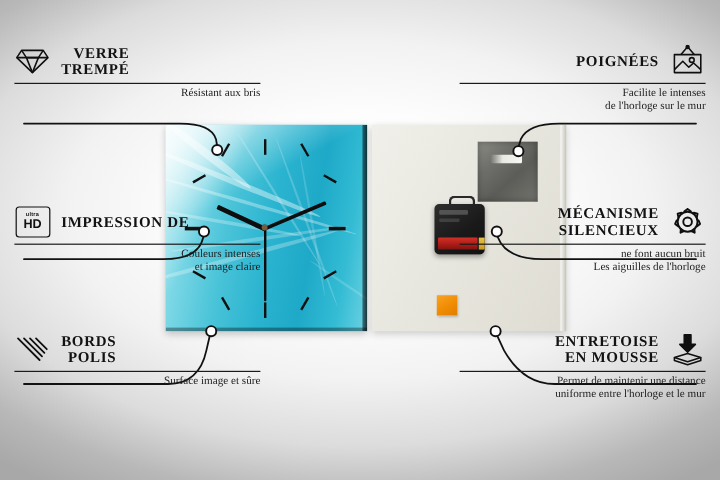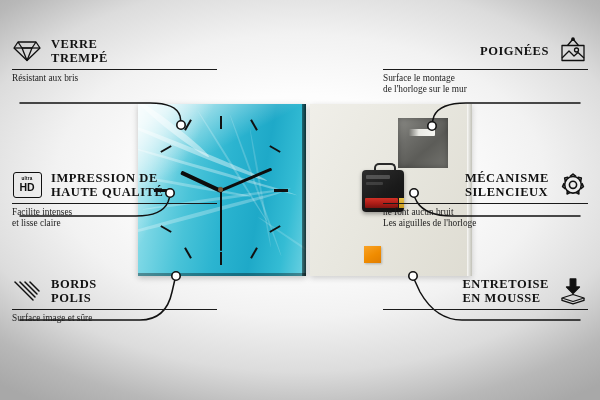--- a/index.html
+++ b/index.html
@@ -214,22 +214,22 @@
     width: 600px;
     height: 400px;
     pointer-events: none;
   }
 
   
   .callout {
     position: absolute;
     width: 205px;
   }
-  .callout.left  { left: 12px;  text-align: left; }
-  .callout.right { right: 12px; text-align: left; }
+  .callout.left  { left: 12px;  text-align: right; }
+  .callout.right { right: 12px; text-align: right; }
 
   .callout-head {
     display: flex;
     align-items: center;
     gap: 9px;
   }
   .callout.right .callout-head {
     flex-direction: row-reverse;
   }
   .callout-icon {
@@ -397,27 +397,26 @@
   <div class="callout left" style="top:170px;">
     <div class="callout-head">
       <div class="callout-icon">
         <div class="hd-badge">
           <span class="hd-ultra">ultra</span>
           <span class="hd-main">HD</span>
         </div>
       </div>
       <div>
         <div class="callout-title">IMPRESSION DE</div>
-        <div class="callout-title">HAUTE QUALITÉ</div>
       </div>
     </div>
     <div class="callout-rule"></div>
     <div class="callout-desc">
-      <div>Facilite intenses</div>
-      <div>et lisse claire</div>
+      <div>Couleurs intenses</div>
+      <div>et image claire</div>
     </div>
   </div>
 
   <div class="callout left" style="top:276px;">
     <div class="callout-head">
       <div class="callout-icon">
         <svg width="30" height="26" viewBox="0 0 30 26" fill="none" stroke="#101010" stroke-width="1.5" stroke-linecap="round">
           <path d="M3 4 L21 22"></path>
           <path d="M8 4 L23 19"></path>
           <path d="M13 4 L25 16"></path>
@@ -445,21 +444,21 @@
           <path d="M4 21 L11 14 L16 19 L20 15.5 L26 21"></path>
           <circle cx="18.5" cy="13" r="2"></circle>
         </svg>
       </div>
       <div>
         <div class="callout-title">POIGNÉES</div>
       </div>
     </div>
     <div class="callout-rule"></div>
     <div class="callout-desc">
-      <div>Surface le montage</div>
+      <div>Facilite le intenses</div>
       <div>de l'horloge sur le mur</div>
     </div>
   </div>
 
   <div class="callout right" style="top:170px;">
     <div class="callout-head">
       <div class="callout-icon">
         <svg width="30" height="28" viewBox="0 0 30 28" fill="none" stroke="#101010" stroke-width="1.6" stroke-linecap="round" stroke-linejoin="round">
           <path d="M15 3.2 L17.6 5.1 M15 3.2 L12.4 5.1
                    M23.3 7.1 L22.6 10.2 M23.3 7.1 L20.2 6.3
@@ -492,15 +491,19 @@
           <path d="M15 17.5 L26 21 L15 24.5 L4 21 Z"></path>
           <path d="M4 21 L4 23.4 L15 26.9 L26 23.4 L26 21"></path>
         </svg>
       </div>
       <div>
         <div class="callout-title">ENTRETOISE</div>
         <div class="callout-title">EN MOUSSE</div>
       </div>
     </div>
     <div class="callout-rule"></div>
+    <div class="callout-desc">
+      <div>Permet de maintenir une distance</div>
+      <div>uniforme entre l'horloge et le mur</div>
+    </div>
   </div>
 
 </div>
 
 </body></html>

